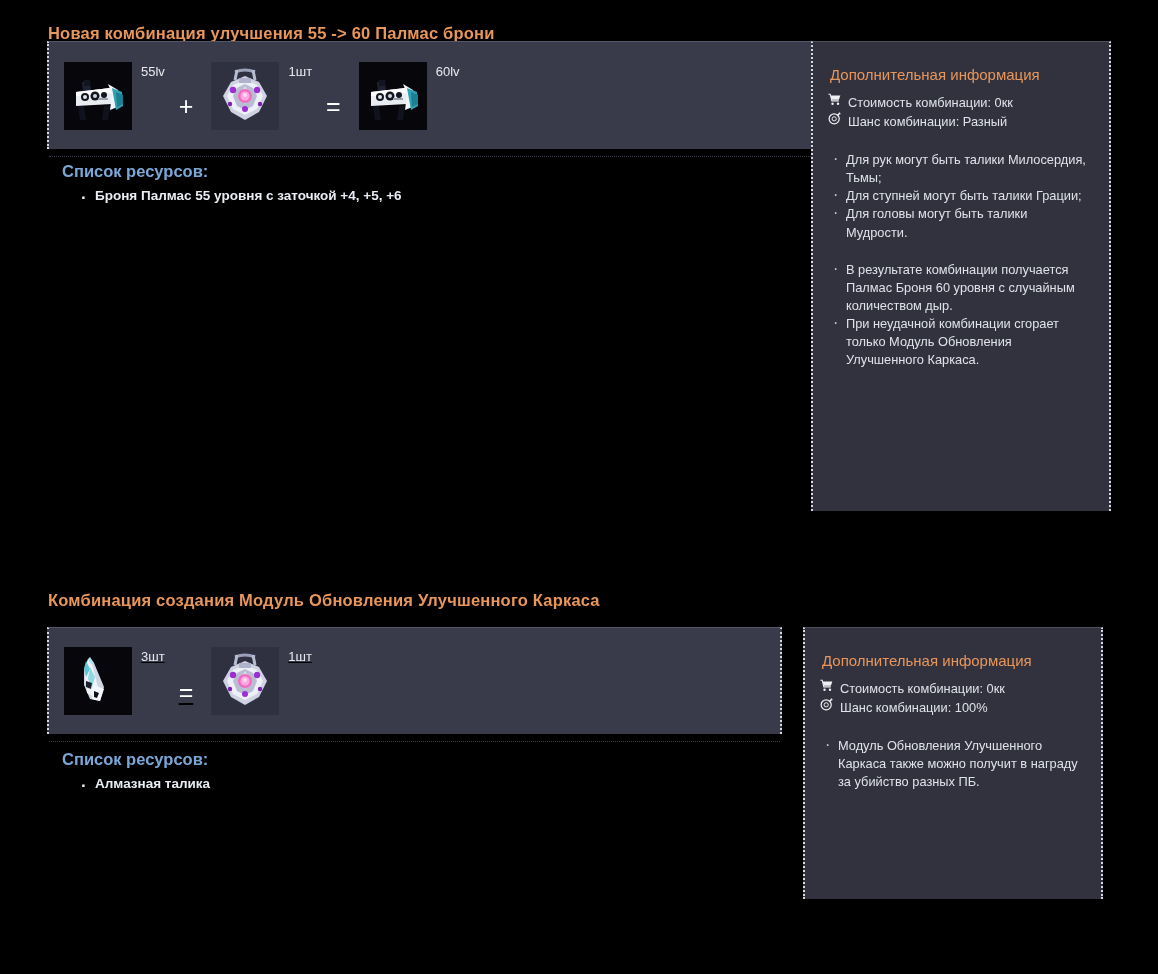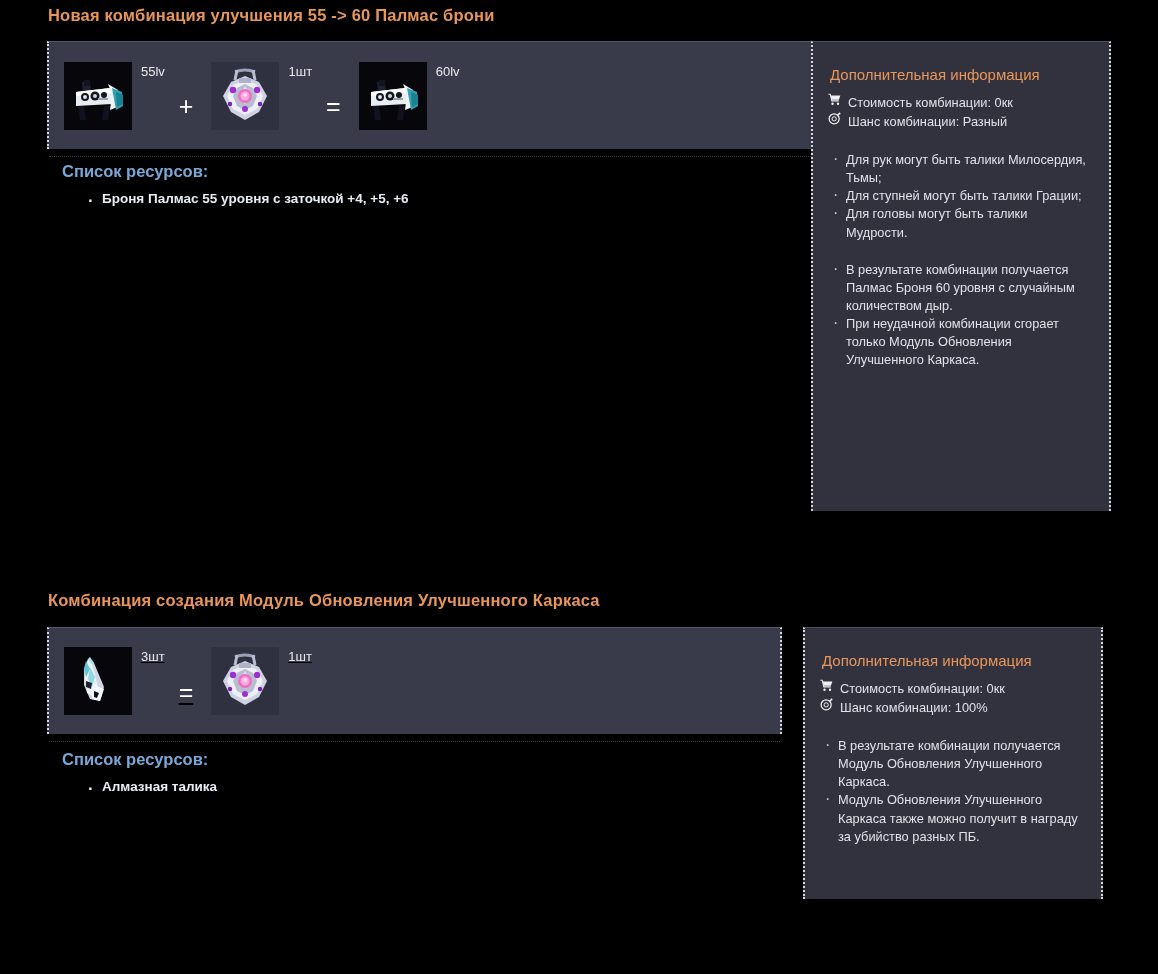--- a/index.html
+++ b/index.html
@@ -78,21 +78,21 @@
 
   
   .res-block { position: absolute; }
   .res-title {
     color: #7ba7d7;
     font-size: 16.5px;
     font-weight: bold;
     margin-bottom: 4px;
     white-space: nowrap;
   }
-  .res-list { margin: 7px; padding: 0; list-style: none; }
+  .res-list { margin: 0; padding: 0; list-style: none; }
   .res-list li {
     color: #e9edf3;
     font-size: 13.5px;
     font-weight: bold;
     line-height: 1.62;
     padding-left: 33px;
     position: relative;
     white-space: nowrap;
   }
   .res-list li::before {
@@ -166,21 +166,21 @@
     font-size: 16px;
     color: #c9ccd4;
   }
 
   
   .sprite { width: 100%; height: 100%; display: block; }
 </style>
 </head>
 <body>
 
-<div class="section-title" style="left:48px; top:6px;">Новая комбинация улучшения 55 -&gt; 60 Палмас брони</div>
+<div class="section-title" style="left:48px; top:24px;">Новая комбинация улучшения 55 -&gt; 60 Палмас брони</div>
 
 <div class="combo-panel" style="left:47px; top:41px; width:846px; height:108px;">
   <div class="combo-row" style="padding-left:15px;">
 
     <div class="combo-cell">
       <div class="icon-box">
         <svg class="sprite" viewBox="0 0 68 68">
           <rect width="68" height="68" fill="#07070b"></rect>
           <path d="M18 20 L26 18 L27 30 L19 31 Z" fill="#1d2233"></path>
           <path d="M20 18 h6 v6 h-6 z" fill="#12141f"></path>
@@ -383,16 +383,15 @@
         <circle cx="7.6" cy="8.4" r="6.2" fill="none" stroke="#f0f0f4" stroke-width="1.5"></circle>
         <circle cx="7.6" cy="8.4" r="2.6" fill="none" stroke="#f0f0f4" stroke-width="1.2"></circle>
         <path d="M11.4 4.6 L14.6 1.2" stroke="#f0f0f4" stroke-width="1.6"></path>
         <path d="M13 0.6 l2.4 0.6 l-0.6 2.4" fill="#f0f0f4"></path>
       </svg>
     </span>
     <span>Шанс комбинации: 100%</span>
   </div>
 
   <ul class="dot-list">
-    <li>В результате комбинации получается Модуль Обновления Улучшенного Каркаса.</li>
     <li>Модуль Обновления Улучшенного Каркаса также можно получит в награду за убийство разных ПБ.</li>
   </ul>
 </div>
 
 </body></html>

